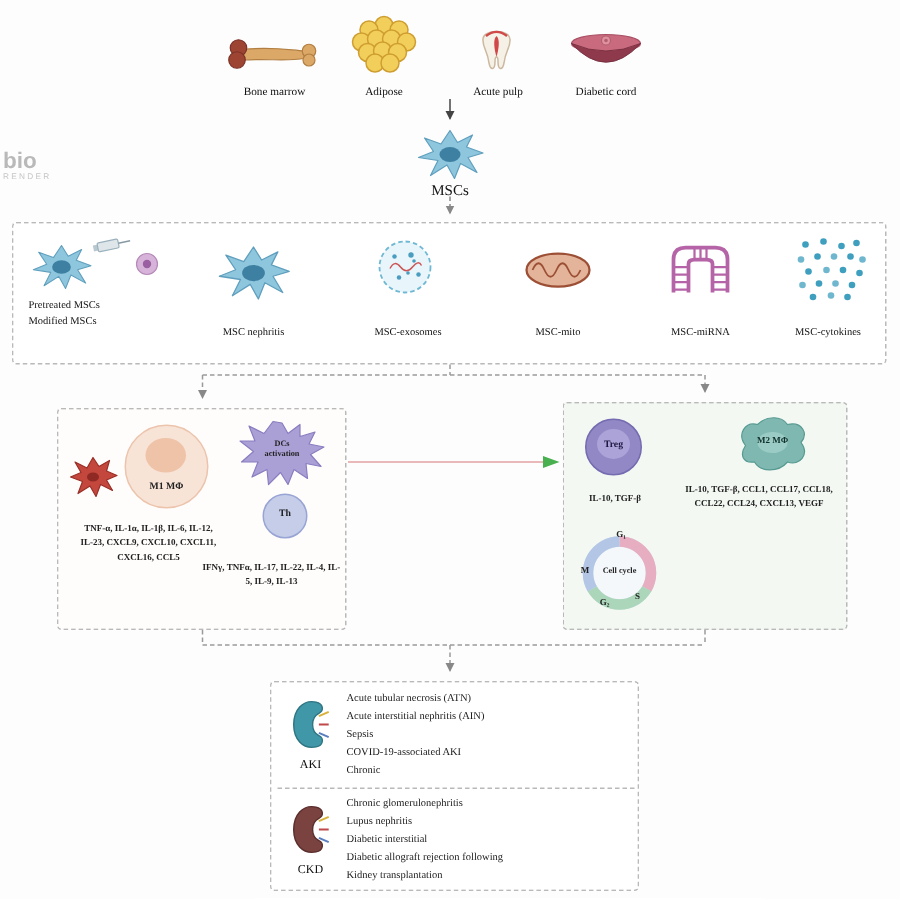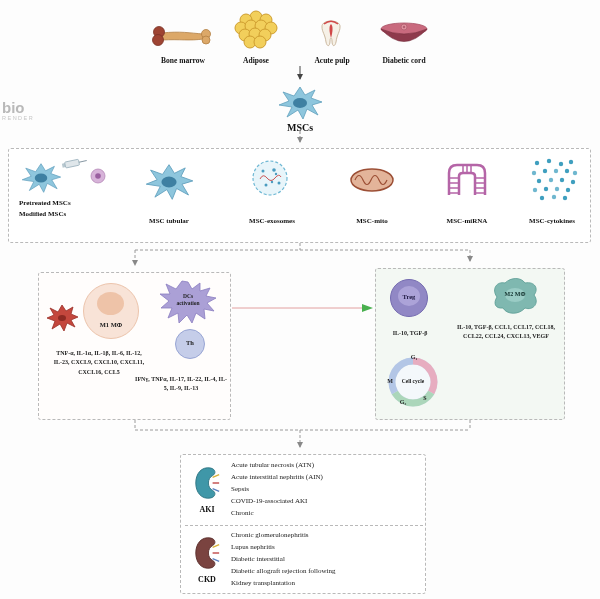--- a/index.html
+++ b/index.html
@@ -1,18 +1,18 @@
 <!DOCTYPE html>
 <html><head>
 <meta charset="utf-8">
 <style>
   html,body{margin:0;padding:0;background:#fff}
   #canvas{position:relative;width:600px;height:599px;background:#fdfdfd;font-family:"Liberation Serif",serif;overflow:hidden}
   .abs{position:absolute}
-  .lbl{font-weight:bold;color:#111;text-align:center;font-size:7.5px;line-height:1.25}
+  .lbl{font-weight:normal;color:#111;text-align:center;font-size:7.5px;line-height:1.25}
   .cyt{font-size:6px;font-weight:bold;color:#222;text-align:center;line-height:1.55}
   .panel{border:1px dashed #b9b9b9;border-radius:3px;background:#fff;box-sizing:border-box}
   .circle{border-radius:50%}
   .cell-lbl{text-align:center;font-weight:bold;color:#222}
   .list-item{position:absolute;font-size:7px;color:#1a1a1a;white-space:nowrap}
   .wm1{font-family:"Liberation Sans",sans-serif;font-weight:bold;font-size:15px;color:#b9b9b9;line-height:1}
   .wm2{font-family:"Liberation Sans",sans-serif;font-size:5.5px;letter-spacing:1.5px;color:#c6c6c6}
   svg{display:block}
 </style>
 </head>
@@ -108,21 +108,21 @@
     </div>
     <div class="abs lbl" style="left:10px;top:50px;width:86px;text-align:left;font-size:7px">Pretreated MSCs</div>
     <div class="abs lbl" style="left:10px;top:61px;width:86px;text-align:left;font-size:7px">Modified MSCs</div>
 
     <div class="abs" style="left:134px;top:12px;width:52px;height:42px">
       <svg width="52" height="42" viewBox="0 0 48 38">
         <path d="M24,3 L29,11 L39,6 L35,14 L46,18 L36,21 L42,31 L31,25 L27,35 L22,26 L11,33 L16,23 L3,21 L13,17 L7,8 L18,12 Z" fill="#8ec6dd" stroke="#5f9fbd" stroke-width="0.8" stroke-linejoin="round"></path>
         <ellipse cx="24" cy="19" rx="7" ry="5" fill="#3e80a2"></ellipse>
       </svg>
     </div>
-    <div class="abs lbl" style="left:120px;top:68px;width:80px;font-size:7px">MSC tubular</div>
+    <div class="abs lbl" style="left:120px;top:68px;width:80px;font-size:7px">MSC nephritis</div>
 
     <div class="abs" style="left:240px;top:8px;width:42px;height:42px">
       <svg width="42" height="42" viewBox="0 0 42 42">
         <circle cx="21" cy="21" r="17" fill="#e8f5fa" stroke="#6fb8d4" stroke-width="1.2" stroke-dasharray="3,2"></circle>
         <path d="M11,22 Q14,16 18,21 T26,21 T32,20" fill="none" stroke="#cc5555" stroke-width="1"></path>
         <g fill="#4a9cc0">
           <circle cx="14" cy="14" r="1.5"></circle>
             <circle cx="25" cy="13" r="1.8"></circle>
             <circle cx="30" cy="26" r="1.5"></circle>
           <circle cx="17" cy="28" r="1.5"></circle>

